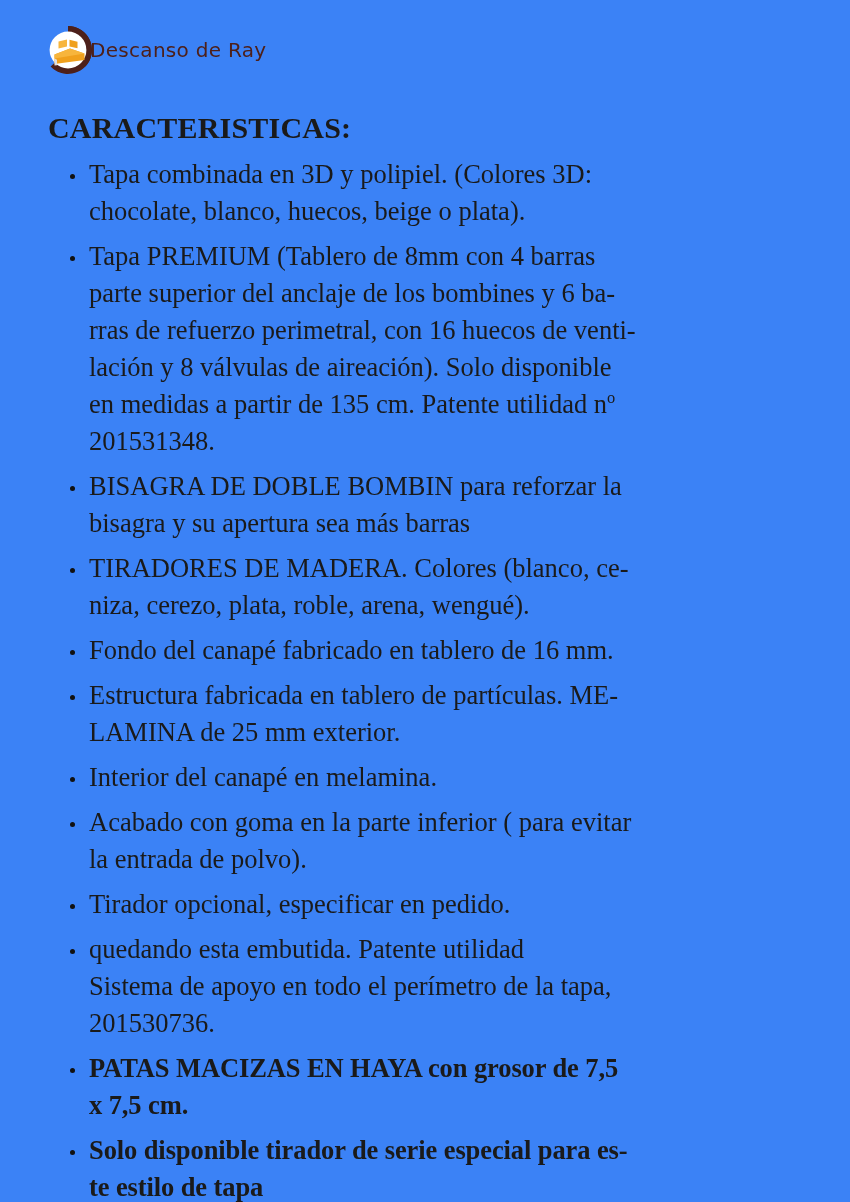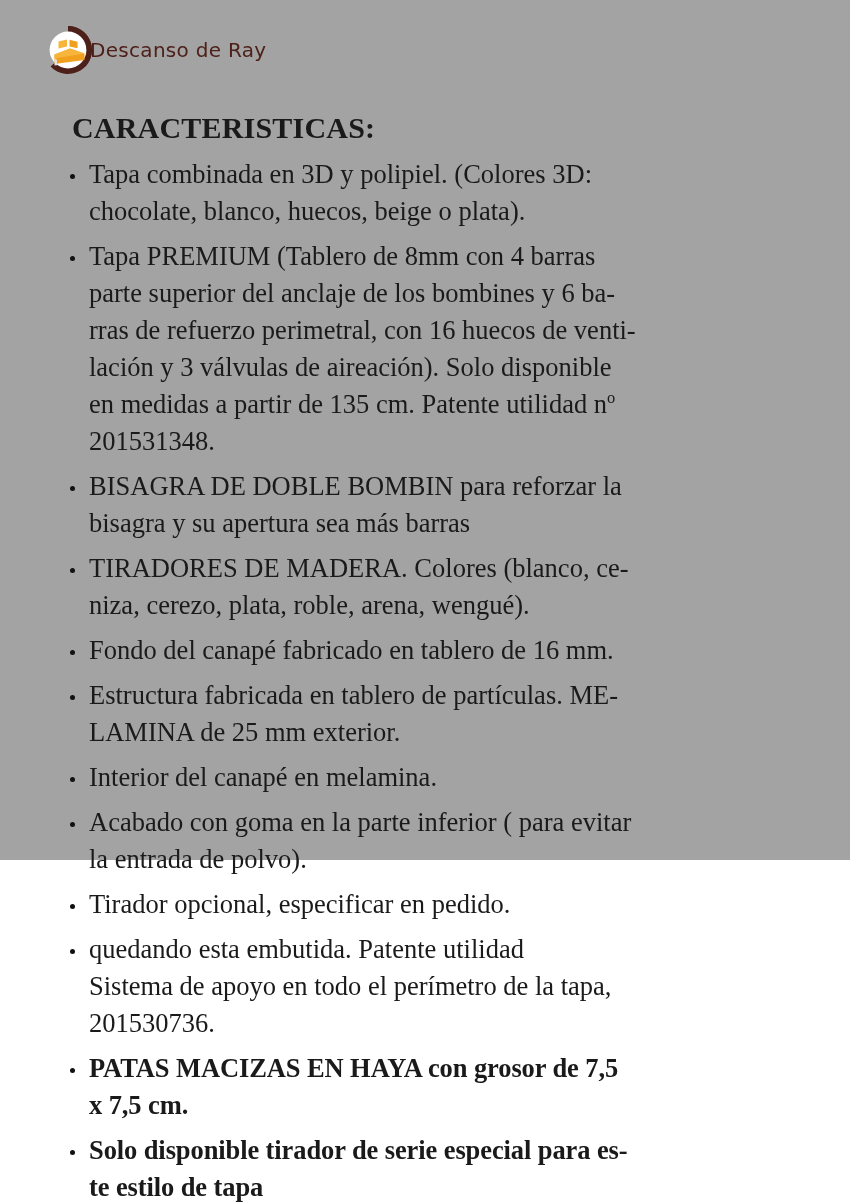--- a/index.html
+++ b/index.html
@@ -12,22 +12,22 @@
     height: 1202px;
     font-family: "Liberation Serif", "DejaVu Serif", serif;
     color: #1a1a1a;
     overflow: hidden;
     position: relative;
   }
 
   .page {
     position: relative;
     width: 850px;
-    height: 860px;
-    background: #a3a3a3;
+    height: 1202px;
+    background: #3b82f6;
     box-sizing: border-box;
   }
 
   
   .brand {
     position: absolute;
     left: 42px;
     top: 24px;
     display: flex;
     align-items: center;
@@ -50,21 +50,21 @@
     letter-spacing: 0.3px;
     line-height: 1;
     margin-left: -4px;
     white-space: nowrap;
     font-weight: 400;
   }
 
   
   .doc-title {
     position: absolute;
-    left: 72px;
+    left: 48px;
     top: 91px;
     font-size: 30px;
     line-height: 1.1;
     letter-spacing: 0.2px;
     white-space: nowrap;
   }
 
   
   .features {
     position: absolute;
@@ -131,21 +131,21 @@
 
   <ul class="features">
       <li class="feature">
         <span class="ln">Tapa combinada en 3D y polipiel. (Colores 3D:</span>
         <span class="ln">chocolate, blanco, huecos, beige o plata).</span>
       </li>
       <li class="feature">
         <span class="ln">Tapa PREMIUM (Tablero de 8mm con 4 barras</span>
         <span class="ln">parte superior del anclaje de los bombines y 6 ba-</span>
         <span class="ln">rras de refuerzo perimetral, con 16 huecos de venti-</span>
-        <span class="ln">lación y 3 válvulas de aireación). Solo disponible</span>
+        <span class="ln">lación y 8 válvulas de aireación). Solo disponible</span>
         <span class="ln">en medidas a partir de 135 cm. Patente utilidad n<sup class="ord">o</sup></span>
         <span class="ln">201531348.</span>
       </li>
       <li class="feature">
         <span class="ln">BISAGRA DE DOBLE BOMBIN para reforzar la</span>
         <span class="ln">bisagra y su apertura sea más barras</span>
       </li>
       <li class="feature">
         <span class="ln">TIRADORES DE MADERA. Colores (blanco, ce-</span>
         <span class="ln">niza, cerezo, plata, roble, arena, wengué).</span>

